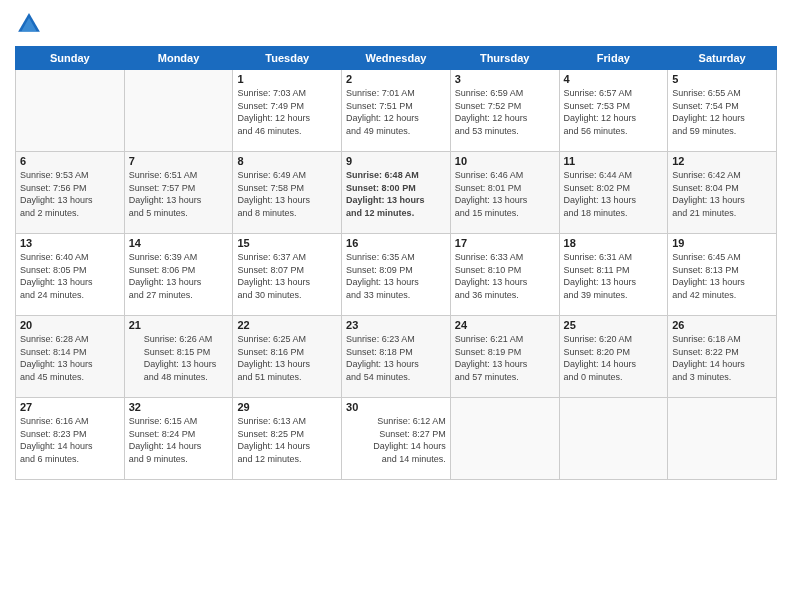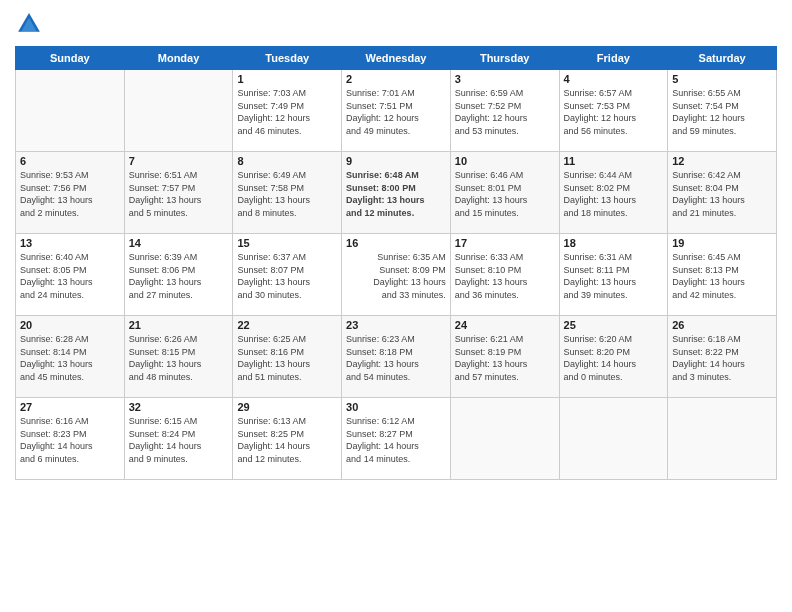--- a/index.html
+++ b/index.html
@@ -243,21 +243,21 @@
           </td>
           <td>
             <span class="day-number">15</span>
             <div class="day-info" style="white-space: pre-line;">Sunrise: 6:37 AM
 Sunset: 8:07 PM
 Daylight: 13 hours
 and 30 minutes.</div>
           </td>
           <td>
             <span class="day-number">16</span>
-            <div class="day-info" style="white-space: pre-line; text-align: right;">Sunrise: 6:35 AM
+            <div class="day-info" style="white-space: pre-line;">Sunrise: 6:35 AM
 Sunset: 8:09 PM
 Daylight: 13 hours
 and 33 minutes.</div>
           </td>
           <td>
             <span class="day-number">17</span>
             <div class="day-info" style="white-space: pre-line;">Sunrise: 6:33 AM
 Sunset: 8:10 PM
 Daylight: 13 hours
 and 36 minutes.</div>
@@ -280,21 +280,21 @@
         <tr>
           <td>
             <span class="day-number">20</span>
             <div class="day-info" style="white-space: pre-line;">Sunrise: 6:28 AM
 Sunset: 8:14 PM
 Daylight: 13 hours
 and 45 minutes.</div>
           </td>
           <td>
             <span class="day-number">21</span>
-            <div class="day-info" style="white-space: pre-line;">Sunrise: 6:26 AM
+            <div class="day-info" style="white-space: pre-line; margin-left: 15px;">Sunrise: 6:26 AM
 Sunset: 8:15 PM
 Daylight: 13 hours
 and 48 minutes.</div>
           </td>
           <td>
             <span class="day-number">22</span>
             <div class="day-info" style="white-space: pre-line;">Sunrise: 6:25 AM
 Sunset: 8:16 PM
 Daylight: 13 hours
 and 51 minutes.</div>
@@ -345,21 +345,21 @@
           </td>
           <td>
             <span class="day-number">29</span>
             <div class="day-info" style="white-space: pre-line;">Sunrise: 6:13 AM
 Sunset: 8:25 PM
 Daylight: 14 hours
 and 12 minutes.</div>
           </td>
           <td>
             <span class="day-number">30</span>
-            <div class="day-info" style="white-space: pre-line;">Sunrise: 6:12 AM
+            <div class="day-info" style="white-space: pre-line; text-align: right;">Sunrise: 6:12 AM
 Sunset: 8:27 PM
 Daylight: 14 hours
 and 14 minutes.</div>
           </td>
           <td class="empty"></td>
           <td class="empty"></td>
           <td class="empty"></td>
         </tr>
       </tbody>
   </table>

